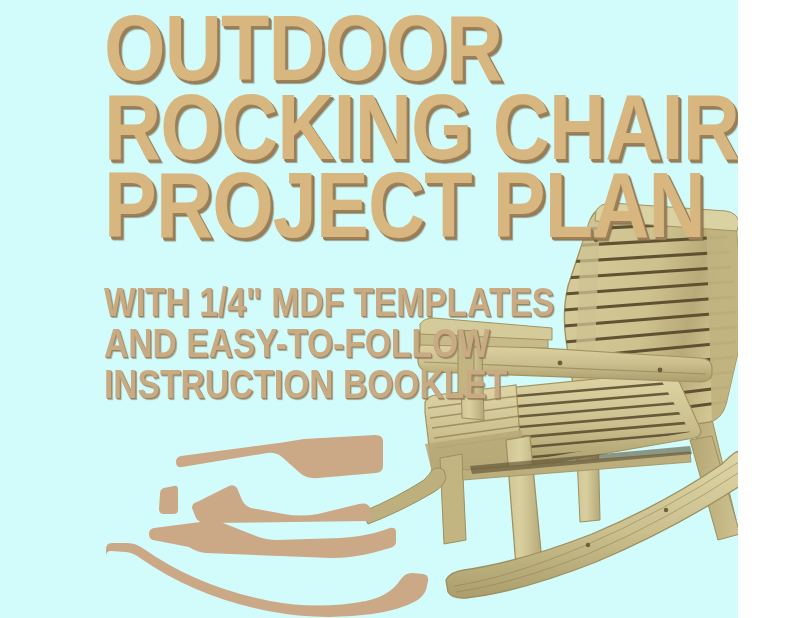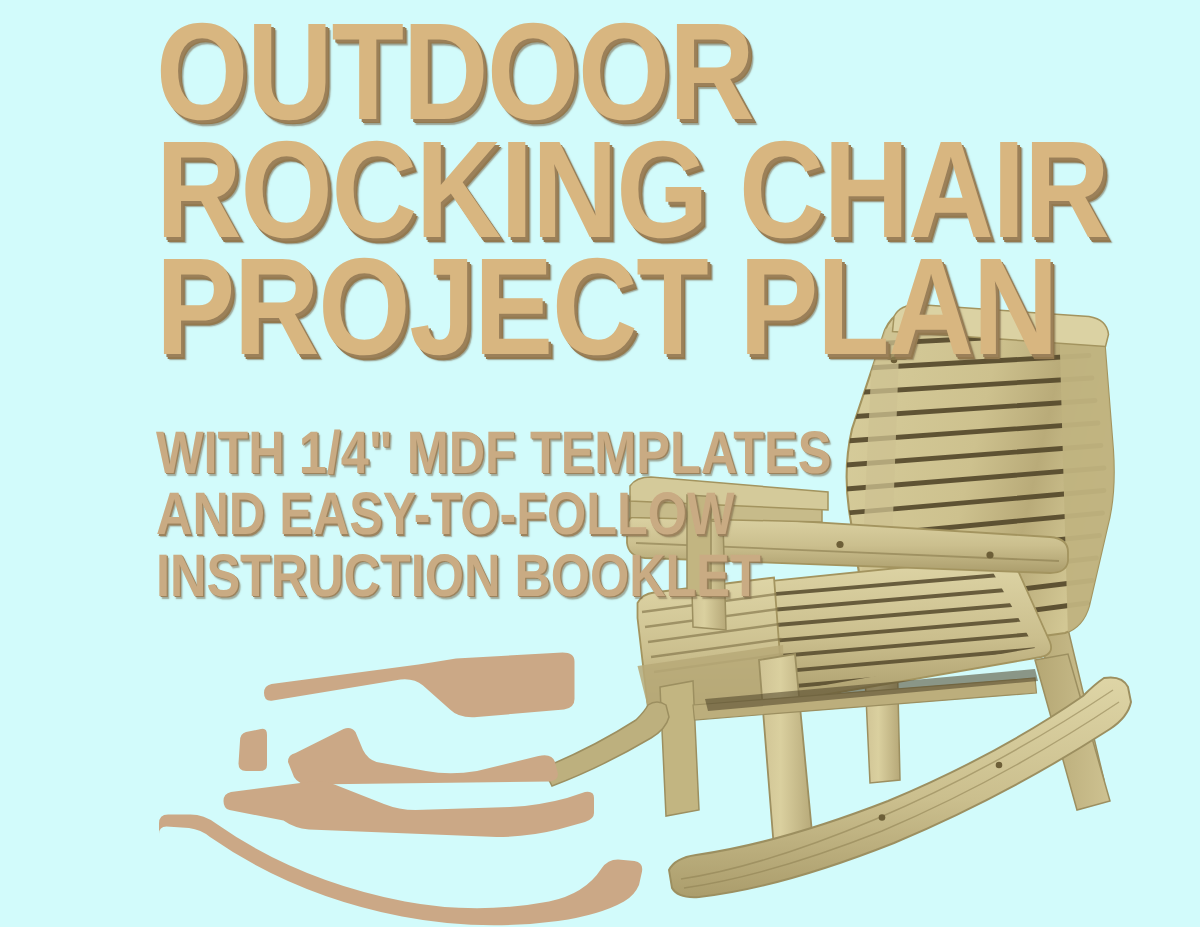--- a/index.html
+++ b/index.html
@@ -2,21 +2,21 @@
 <html><head>
 <meta charset="utf-8">
 <style>
   html, body {
     margin: 0;
     padding: 0;
     background: #ffffff;
   }
   #poster {
     position: relative;
-    width: 800px;
+    width: 738px;
     height: 618px;
     overflow: hidden;
     background: #d2fbfb;
     font-family: "Liberation Sans", sans-serif;
     user-select: none;
   }
 
   
   .headline-block {
     position: absolute;

